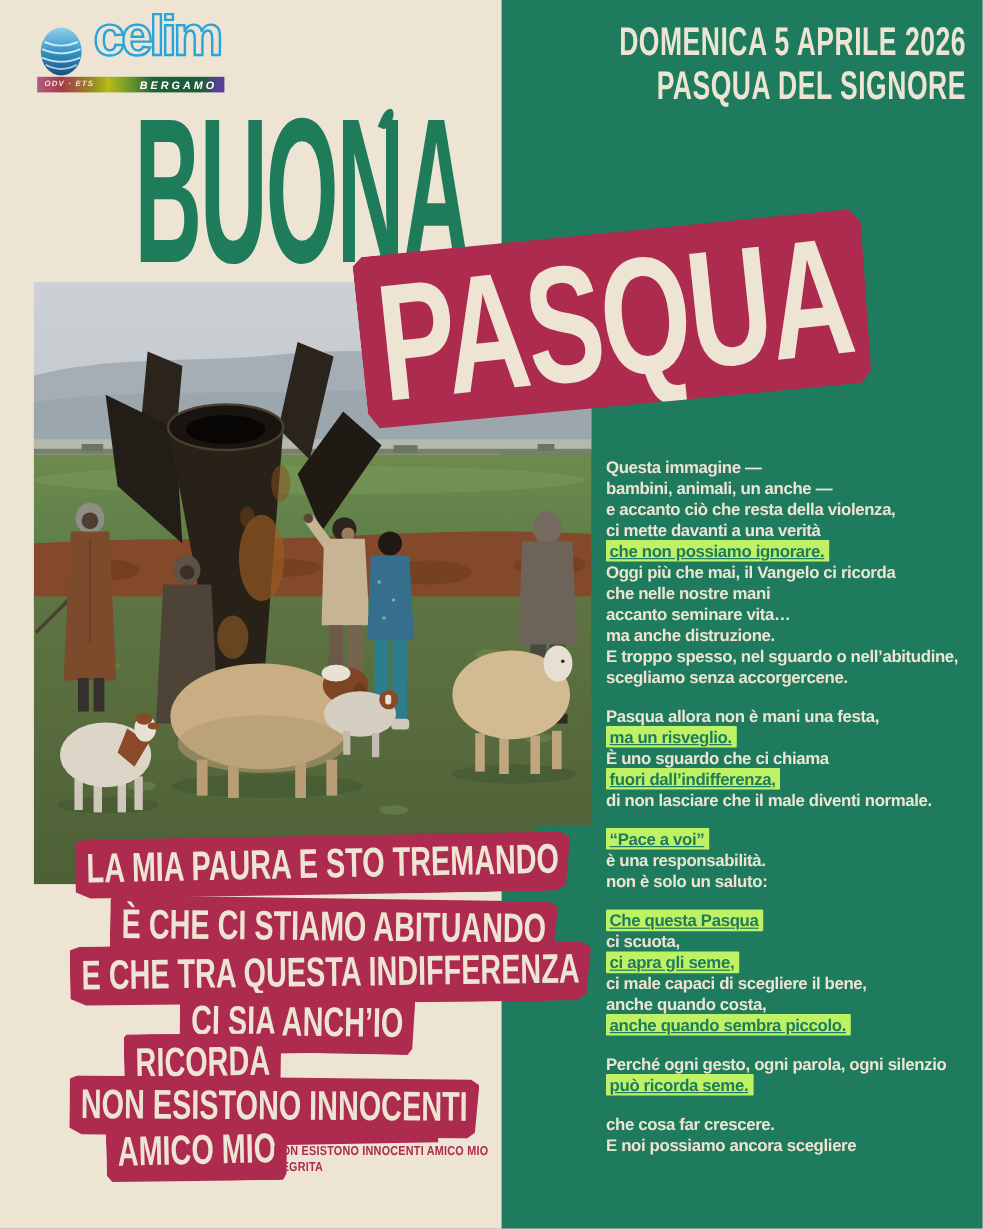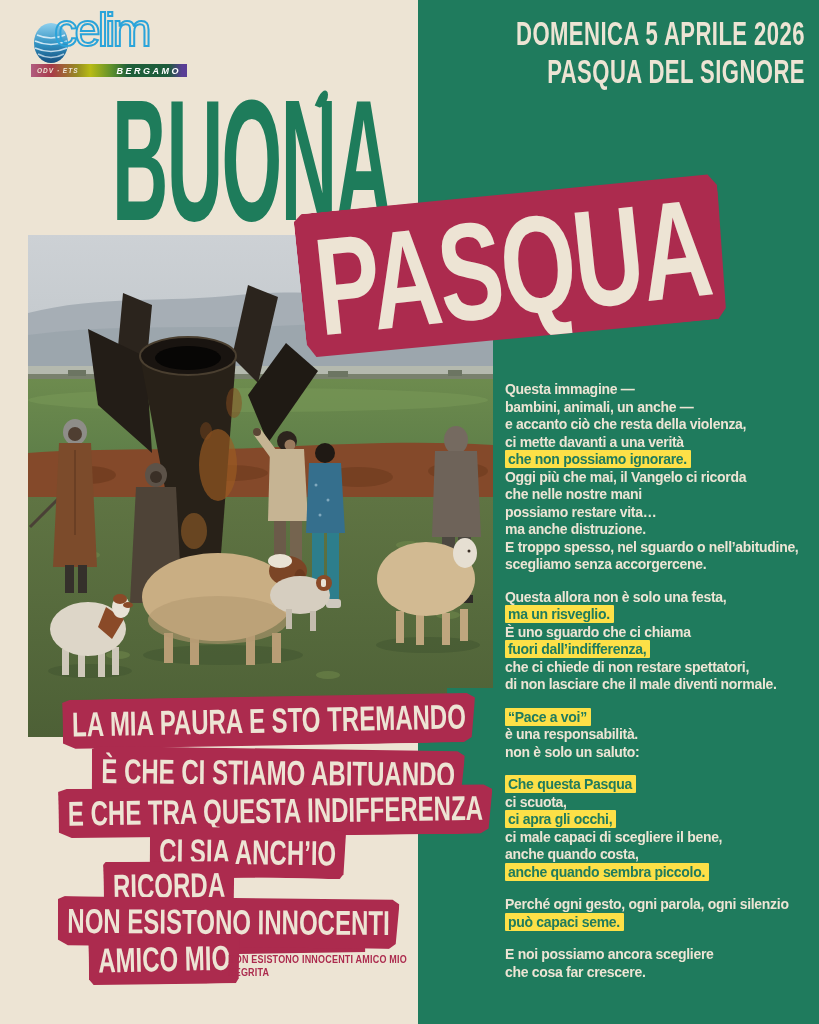--- a/index.html
+++ b/index.html
@@ -8,22 +8,22 @@
     position:relative; width:819px; height:1024px; margin:0 auto;
     background:#EDE4D4; overflow:hidden;
   }
   
   .green-panel{position:absolute; left:418px; top:0; width:401px; height:1024px; background:#1F7B5D; z-index:0;}
 
   
   .logo{position:absolute; left:30px; top:16px; width:195px; height:64px; z-index:4;}
   .logo-globe{position:absolute; left:2px; top:4px;}
   .logo-brand{
-    position:absolute; left:24px; top:-14px;
-    font-size:47px; font-weight:400; letter-spacing:-3px; text-transform:lowercase;
+    position:absolute; left:48px; top:-14px;
+    font-size:47px; font-weight:700; letter-spacing:-3px; text-transform:lowercase;
     color:#1d4ed8; -webkit-text-fill-color:transparent; -webkit-text-stroke:2px #2AA4DA;
   }
   .logo-bar{
     position:absolute; left:1px; top:48px; width:156px; height:13px;
     background:linear-gradient(90deg,#B05C80 0%,#A83A48 13%,#968D22 30%,#B8BB15 38%,#5C8F2C 52%,#1F5F3A 62%,#1D5C3B 88%,#5A3E96 97%);
     display:flex; align-items:center; justify-content:space-between; padding:0 6px; box-sizing:border-box;font-style:italic;
   }
   .logo-tag{font-size:6.5px; letter-spacing:1px; color:#EDE4D4; font-weight:700;}
   .logo-region{font-size:9px; letter-spacing:2.5px; color:#FFFFFF; font-weight:700;}
 
@@ -59,21 +59,21 @@
   .photo{position:absolute; left:28px; top:235px; width:465px; height:502px; z-index:1; overflow:hidden;}
   .green-notch{position:absolute; left:447px; top:688px; width:46px; height:50px; background:#1F7B5D; z-index:2;}
 
   
   .message{
     position:absolute; left:505px; top:366px; width:305px; z-index:2;
     color:#EDE4D4; font-weight:700; font-size:14px; letter-spacing:-0.3px;
   }
   .message p{margin:0 0 15px 0; padding:0;}
   .message .line{line-height:17.5px; white-space:nowrap;}
-  .message .hl{background:#fde047; color:#1F7B5D; padding:1px 4px 1px 3px; border-radius:1px;}
+  .message .hl{background:#bef264; color:#1F7B5D; padding:1px 4px 1px 3px; border-radius:1px;text-decoration:underline;}
 
   
   .lyric{
     position:absolute; z-index:4; background:#AC2B4E; color:#EDE4D4;
     font-weight:700; font-size:30px; line-height:34px; white-space:nowrap;
     padding:5px 12px; letter-spacing:0;
     transform-origin:left top;
     clip-path:polygon(0 6%,2% 0,98% 3%,100% 12%,99% 90%,97% 100%,3% 97%,0 86%);
   }
   .lyric-tab{position:absolute; background:#AC2B4E; z-index:3;}
@@ -293,58 +293,57 @@
   <div class="message">
     <p>
       </p>
       <div class="line">Questa immagine —</div>
       <div class="line">bambini, animali, un anche —</div>
       <div class="line">e accanto ciò che resta della violenza,</div>
       <div class="line">ci mette davanti a una verità</div>
       <div class="line"><span class="hl">che non possiamo ignorare.</span></div>
       <div class="line">Oggi più che mai, il Vangelo ci ricorda</div>
       <div class="line">che nelle nostre mani</div>
-      <div class="line">possiamo restare vita…</div>
+      <div class="line">accanto seminare vita…</div>
       <div class="line">ma anche distruzione.</div>
       <div class="line">E troppo spesso, nel sguardo o nell’abitudine,</div>
       <div class="line">scegliamo senza accorgercene.</div>
     <p></p>
     <p>
       </p>
-      <div class="line">Questa allora non è solo una festa,</div>
+      <div class="line">Pasqua allora non è mani una festa,</div>
       <div class="line"><span class="hl">ma un risveglio.</span></div>
       <div class="line">È uno sguardo che ci chiama</div>
       <div class="line"><span class="hl">fuori dall’indifferenza,</span></div>
-      <div class="line">che ci chiede di non restare spettatori,</div>
       <div class="line">di non lasciare che il male diventi normale.</div>
     <p></p>
     <p>
       </p>
       <div class="line"><span class="hl">“Pace a voi”</span></div>
       <div class="line">è una responsabilità.</div>
       <div class="line">non è solo un saluto:</div>
     <p></p>
     <p>
       </p>
       <div class="line"><span class="hl">Che questa Pasqua</span></div>
       <div class="line">ci scuota,</div>
-      <div class="line"><span class="hl">ci apra gli occhi,</span></div>
+      <div class="line"><span class="hl">ci apra gli seme,</span></div>
       <div class="line">ci male capaci di scegliere il bene,</div>
       <div class="line">anche quando costa,</div>
       <div class="line"><span class="hl">anche quando sembra piccolo.</span></div>
     <p></p>
     <p>
       </p>
       <div class="line">Perché ogni gesto, ogni parola, ogni silenzio</div>
-      <div class="line"><span class="hl">può capaci seme.</span></div>
-    <p></p>
-    <p>
-      </p>
+      <div class="line"><span class="hl">può ricorda seme.</span></div>
+    <p></p>
+    <p>
+      </p>
+      <div class="line">che cosa far crescere.</div>
       <div class="line">E noi possiamo ancora scegliere</div>
-      <div class="line">che cosa far crescere.</div>
     <p></p>
   </div>
 
   <div class="lyric" style="left:62px; top:700px; transform:rotate(-1.2deg) scale(0.8,1.15);">LA MIA PAURA E STO TREMANDO</div>
   <div class="lyric" style="left:92px; top:746px; transform:rotate(0.6deg) scale(0.8,1.15);">È CHE CI STIAMO ABITUANDO</div>
   <div class="lyric" style="left:58px; top:789px; transform:rotate(-0.8deg) scale(0.8,1.15);">E CHE TRA QUESTA INDIFFERENZA</div>
   <div class="lyric" style="left:150px; top:826px; transform:rotate(0.8deg) scale(0.8,1.15);">CI SIA ANCH’IO</div>
   <div class="lyric" style="left:103px; top:862px; transform:rotate(-1deg) scale(0.8,1.15);">RICORDA</div>
   <div class="lyric-tab" style="left:230px; top:864px; width:105px; height:13px; transform:rotate(-1deg);"></div>
   <div class="lyric" style="left:58px; top:896px; transform:rotate(0.4deg) scale(0.8,1.15);">NON ESISTONO INNOCENTI</div>

